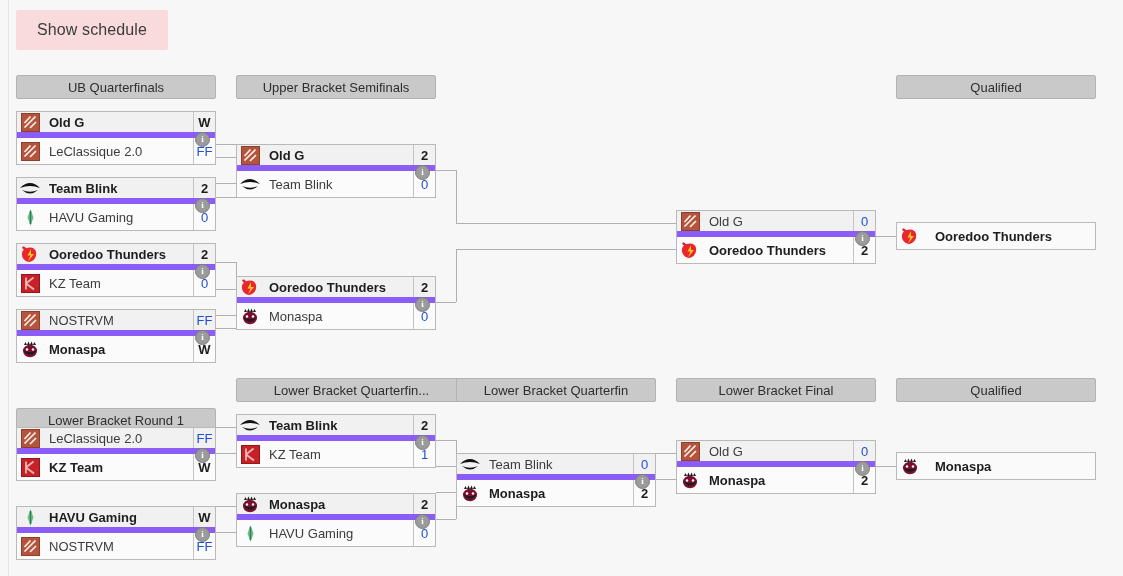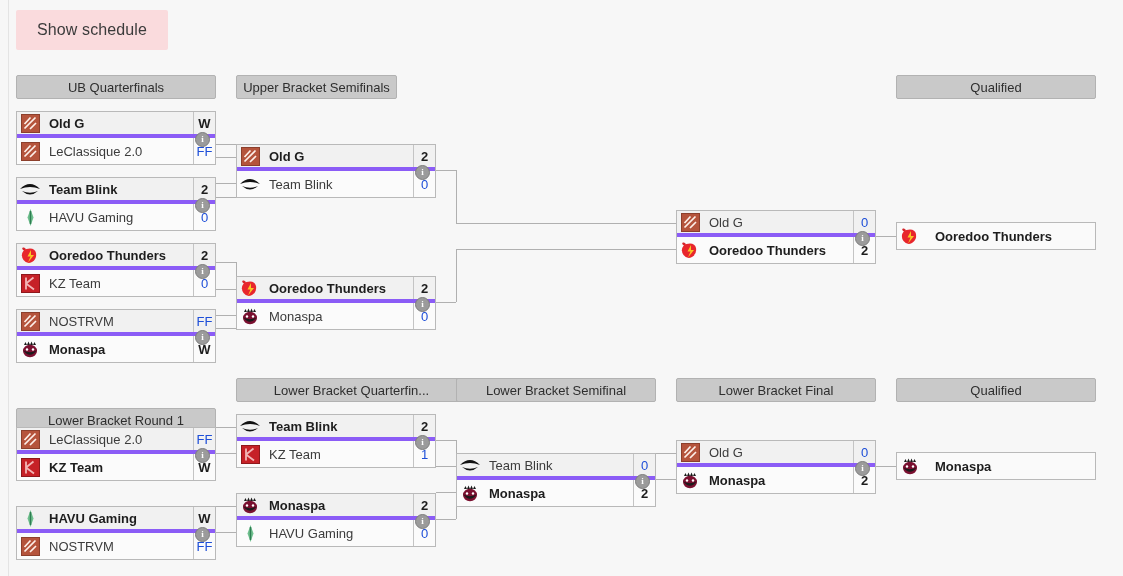--- a/index.html
+++ b/index.html
@@ -39,21 +39,21 @@
     position:absolute;
     background:#fafafa;
     border:1px solid #b9b9b9;
     box-sizing:border-box;
     box-shadow:0 0 0 1px rgba(255,255,255,0.6) inset;
   }
   .match .row{
     display:flex;align-items:center;height:26px;box-sizing:border-box;
     position:relative;
   }
-  .match .row.top{border-bottom:4px solid #8b5cf6;background:#f1f1f1;}
+  .match .row.top{border-bottom:6px solid #8b5cf6;background:#f1f1f1;}
   .match .row.bottom{background:#fbfbfb;}
   .logo{
     width:26px;height:26px;flex:0 0 26px;
     display:flex;align-items:center;justify-content:center;
   }
   .logo svg{display:block;}
   .tname{
     flex:1 1 auto;font-size:13px;color:#3c3c3c;
     padding-left:6px;white-space:nowrap;overflow:hidden;text-overflow:ellipsis;
   }
@@ -99,26 +99,26 @@
 </head>
 <body>
 
 <div id="stage">
 
   <div class="page-rule"></div>
 
   <button class="show-schedule">Show schedule</button>
 
   <div class="round-header" style="left:16px;top:75px;width:200px;">UB Quarterfinals</div>
-  <div class="round-header" style="left:236px;top:75px;width:161px;">Upper Bracket Semifinals</div>
+  <div class="round-header" style="left:236px;top:75px;width:200px;">Upper Bracket Semifinals</div>
   <div class="round-header" style="left:896px;top:75px;width:200px;">Qualified</div>
 
   <div class="round-header" style="left:16px;top:378px;width:200px;margin-top:30px;">Lower Bracket Round 1</div>
   <div class="round-header" style="left:236px;top:378px;width:231px;">Lower Bracket Quarterfin...</div>
-  <div class="round-header" style="left:456px;top:378px;width:200px;">Lower Bracket Semifinal</div>
+  <div class="round-header" style="left:456px;top:378px;width:200px;">Lower Bracket Quarterfin</div>
   <div class="round-header" style="left:676px;top:378px;width:200px;">Lower Bracket Final</div>
   <div class="round-header" style="left:896px;top:378px;width:200px;">Qualified</div>
 
   <div class="conn h" style="left:216px;top:144px;width:20px;"></div>
   <div class="conn v" style="left:236px;top:144px;height:13px;"></div>
   <div class="conn h" style="left:216px;top:157px;width:20px;"></div>
 
   <div class="conn h" style="left:216px;top:197px;width:20px;"></div>
   <div class="conn v" style="left:236px;top:183px;height:14px;"></div>
   <div class="conn h" style="left:216px;top:183px;width:20px;"></div>

